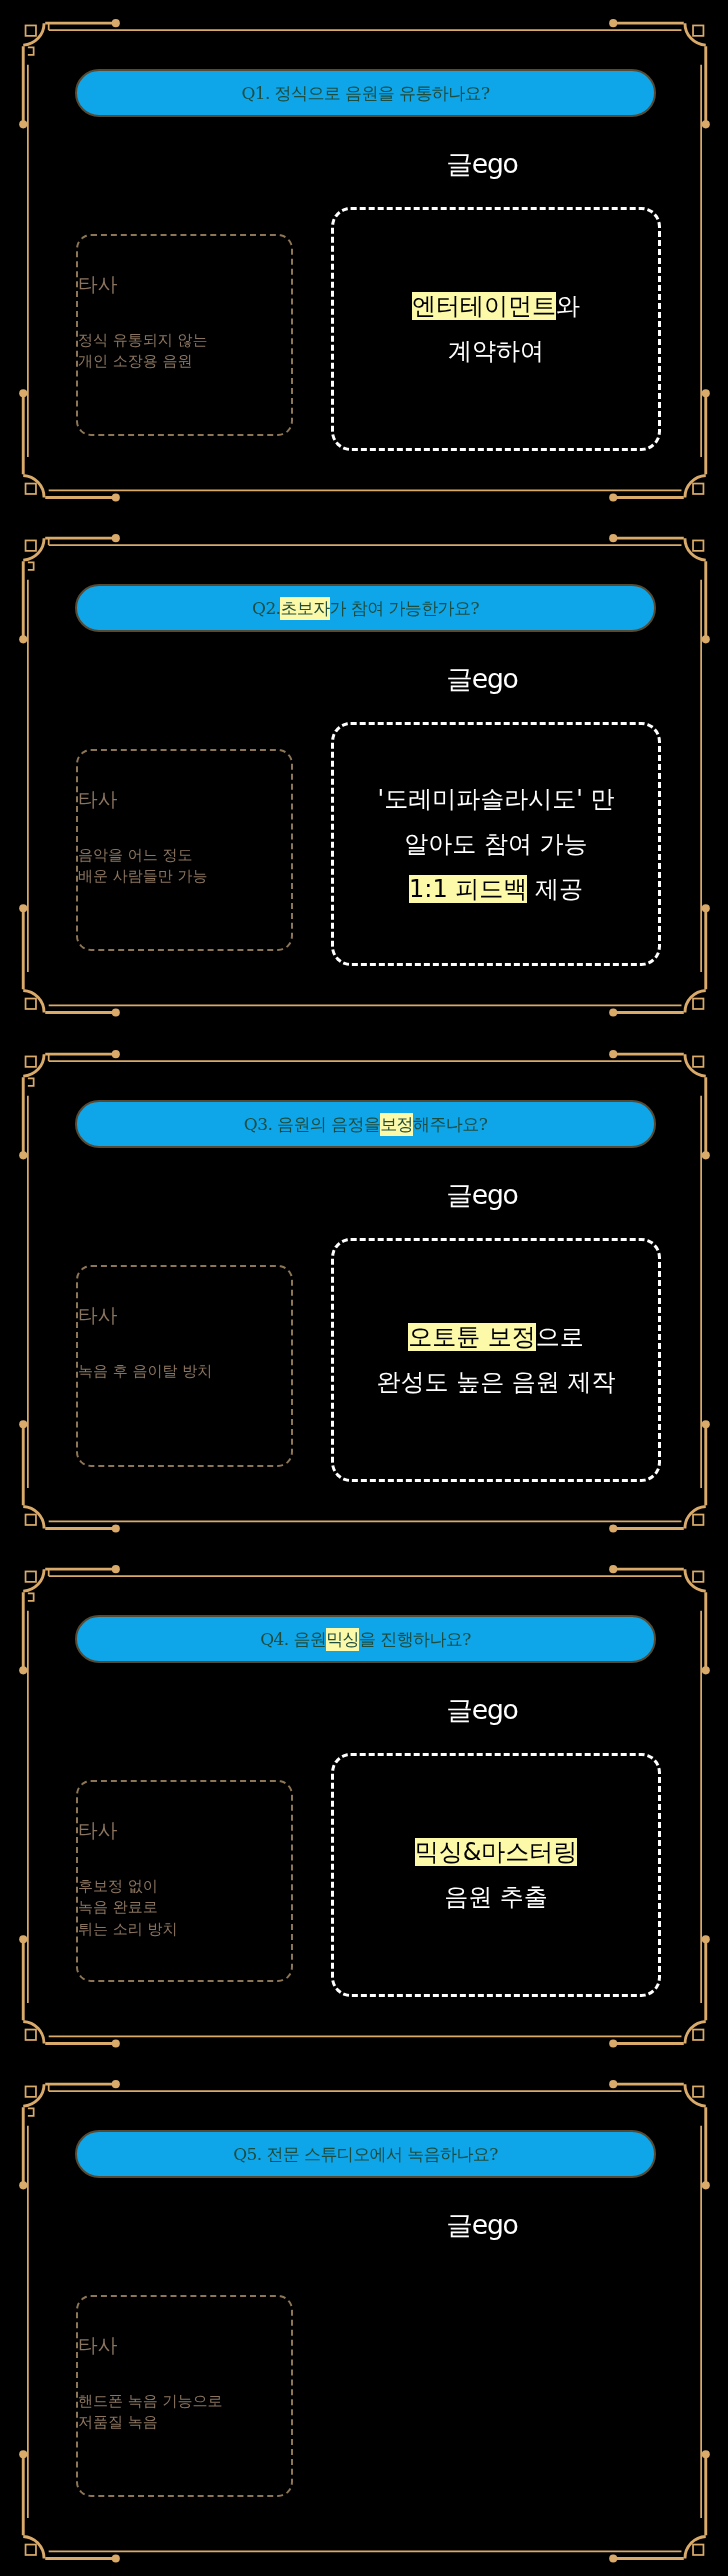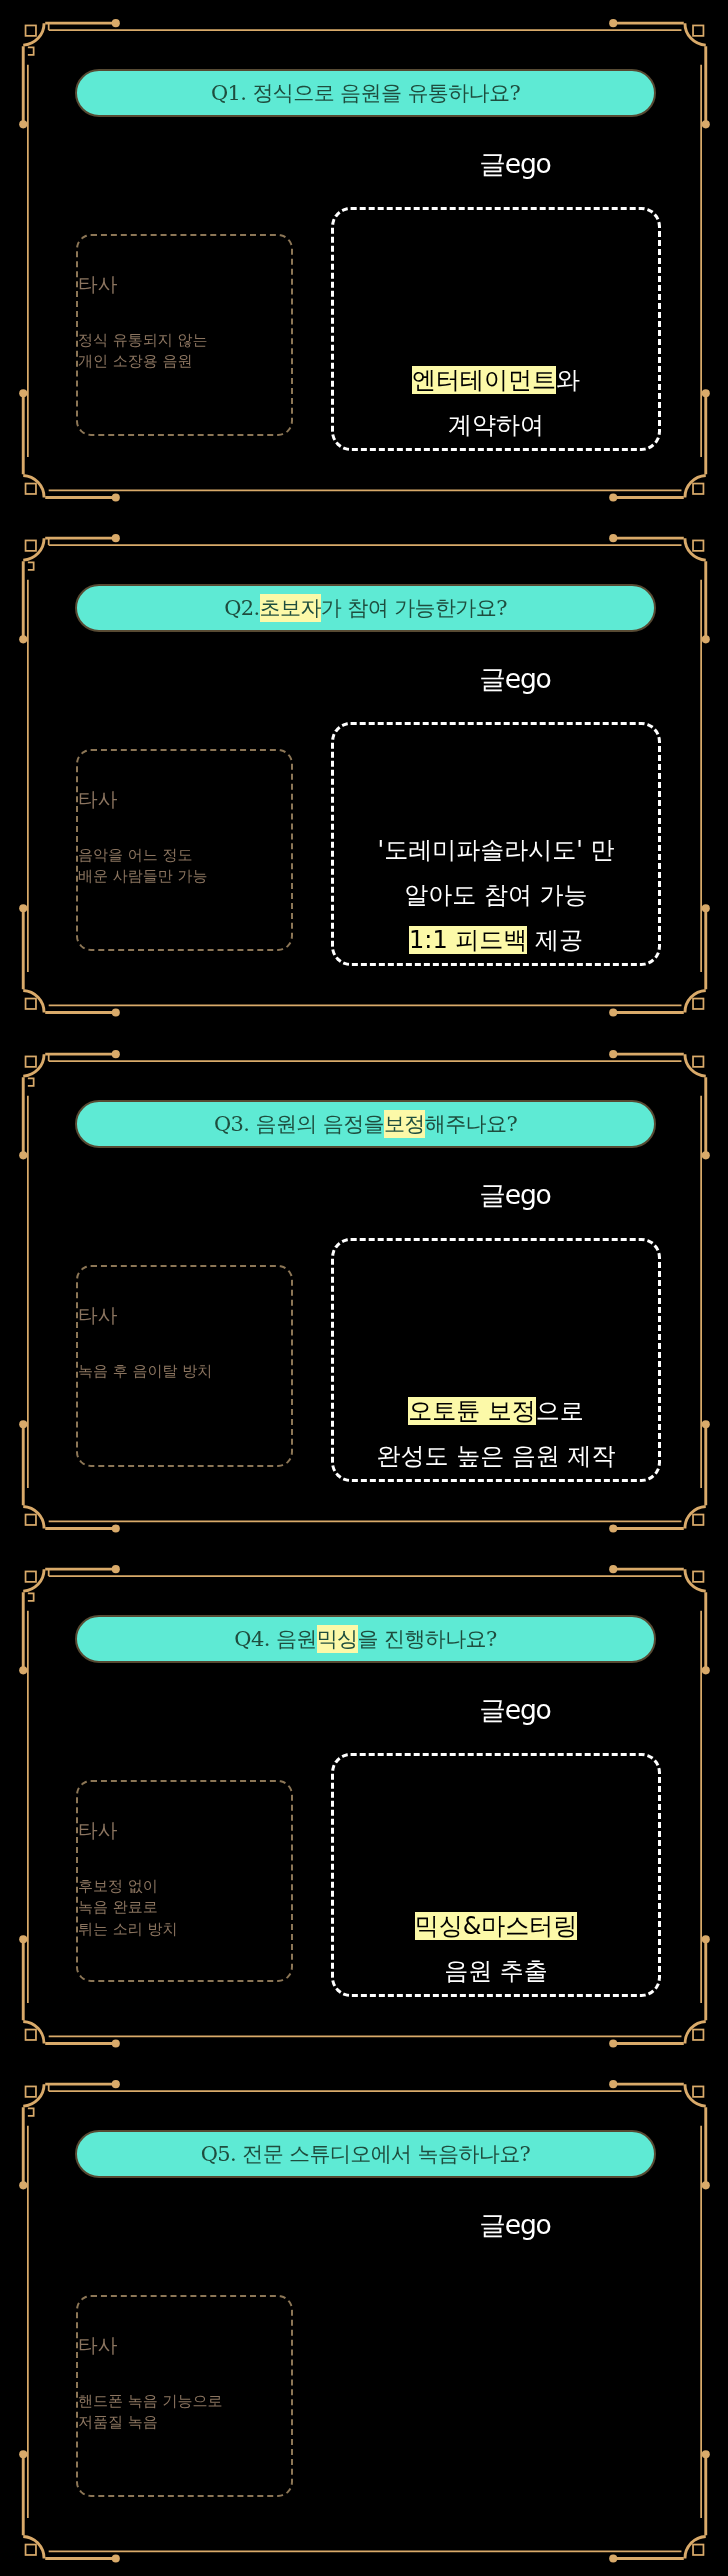--- a/index.html
+++ b/index.html
@@ -2,34 +2,34 @@
 <html style="font-size:9.3px"><head>
 <meta charset="utf-8">
 <style>
   html, body { margin:0; padding:0; background:#000; }
   body { width:729px; height:2576px; position:relative; overflow:hidden;
          font-family:"DejaVu Sans", sans-serif; }
   .section { position:absolute; left:0; width:729px; height:509px; }
   
   .frame-svg { position:absolute; left:0; top:0; width:729px; height:509px; }
   .pill { position:absolute; left:75px; top:69px; width:577px; height:44px;
-          background:#5eead4; border:2.3px solid #574a33; border-radius:24px;
+          background:#0ea5e9; border:2.3px solid #574a33; border-radius:24px;
           display:flex; align-items:center; justify-content:center;
-          color:#1e4d3e; font-family:"DejaVu Serif", serif; font-size:21px; letter-spacing:-0.6px; }
+          color:#1e4d3e; font-family:"DejaVu Serif", serif; font-size:17px; letter-spacing:-0.6px; }
   .hl { background:#fcf9a8; }
-  .brand { position:absolute; left:463px; top:146px; width:104px; text-align:center;
+  .brand { position:absolute; left:430px; top:146px; width:104px; text-align:center;
            color:#fff; font-size:26.6px; letter-spacing:-1.2px; }
   .left-box { position:absolute; left:76px; top:234px; width:217px; height:202px;
               border:2.9px dashed #8c7656; border-radius:15px; box-sizing:border-box;
               text-align:left; color:#8c7560; }
   .left-box .lbl { margin-top:35px; font-size:19.7px; }
   .left-box .desc { margin-top:32px; font-size:15px; line-height:21.4px; }
   .right-box { position:absolute; left:331px; top:207px; width:330px; height:244px;
                border:3.5px dashed #fff; border-radius:19.7px; box-sizing:border-box;
-               display:flex; flex-direction:column; align-items:center; justify-content:flex-end;
+               display:flex; flex-direction:column; align-items:center; justify-content:center;
                color:#fff; font-size:24px; line-height:45px; text-align:center; }
   .right-box .hl { color:#000; }
 </style>
 </head>
 <body>
 
 <div id="root">
     <div class="section" style="top: 0px;">
     <svg class="frame-svg" viewBox="0 0 1260 880">
       <g fill="none" stroke="#d9aa6a">

